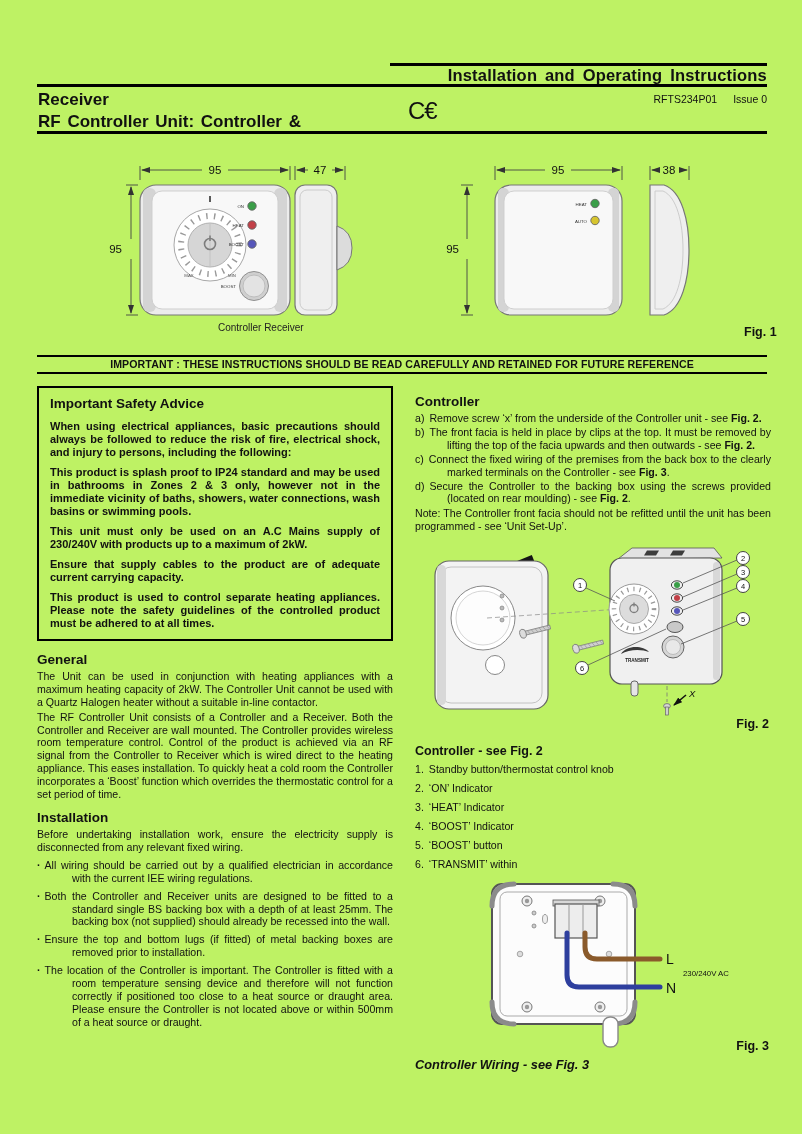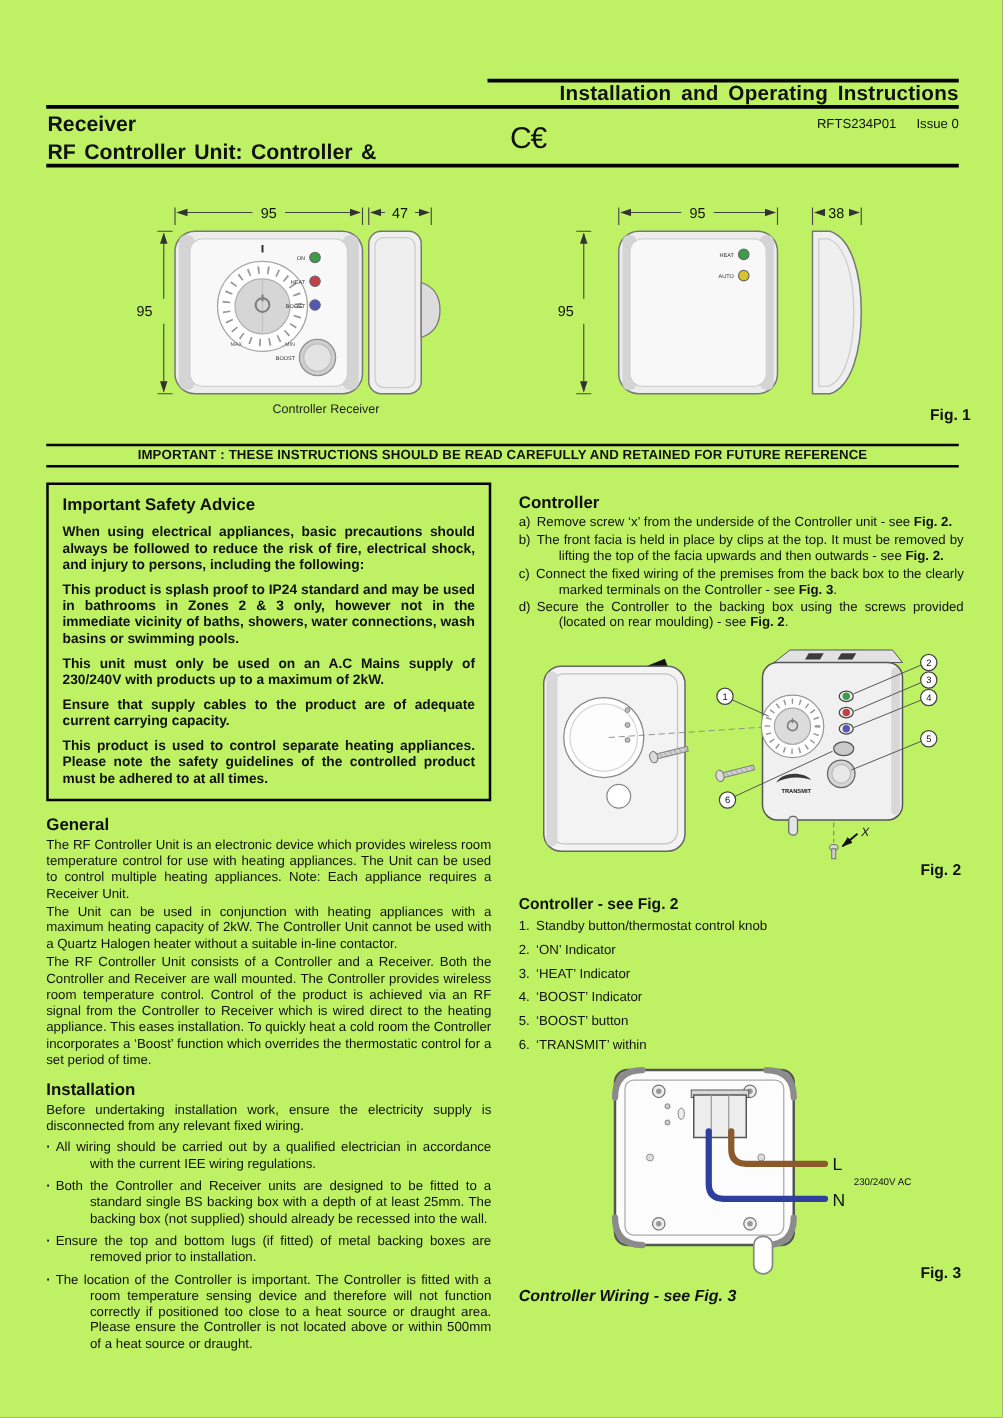--- a/index.html
+++ b/index.html
@@ -180,39 +180,39 @@
     <div class="safety-box">
       <div class="box-title">Important Safety Advice</div>
       <p>When using electrical appliances, basic precautions should always be followed to reduce the risk of fire, electrical shock, and injury to persons, including the following:</p>
       <p>This product is splash proof to IP24 standard and may be used in bathrooms in Zones 2 &amp; 3 only, however not in the immediate vicinity of baths, showers, water connections, wash basins or swimming pools.</p>
       <p>This unit must only be used on an A.C Mains supply of 230/240V with products up to a maximum of 2kW.</p>
       <p>Ensure that supply cables to the product are of adequate current carrying capacity.</p>
       <p>This product is used to control separate heating appliances. Please note the safety guidelines of the controlled product must be adhered to at all times.</p>
     </div>
 
     <h3 class="sec">General</h3>
-    <p class="body">The RF Controller Unit is an electronic device which provides wireless room temperature control for use with heating appliances. The Unit can be used to control multiple heating appliances. Note: Each appliance requires a Receiver Unit.</p>
     <p class="body">The Unit can be used in conjunction with heating appliances with a maximum heating capacity of 2kW. The Controller Unit cannot be used with a Quartz Halogen heater without a suitable in-line contactor.</p>
     <p class="body">The RF Controller Unit consists of a Controller and a Receiver. Both the Controller and Receiver are wall mounted. The Controller provides wireless room temperature control. Control of the product is achieved via an RF signal from the Controller to Receiver which is wired direct to the heating appliance. This eases installation. To quickly heat a cold room the Controller incorporates a ‘Boost’ function which overrides the thermostatic control for a set period of time.</p>
 
     <h3 class="sec" style="margin-top:9px;">Installation</h3>
     <p class="intro">Before undertaking installation work, ensure the electricity supply is disconnected from any relevant fixed wiring.</p>
     <p class="bullet">All wiring should be carried out by a qualified electrician in accordance with the current IEE wiring regulations.</p>
     <p class="bullet">Both the Controller and Receiver units are designed to be fitted to a standard single BS backing box with a depth of at least 25mm. The backing box (not supplied) should already be recessed into the wall.</p>
     <p class="bullet">Ensure the top and bottom lugs (if fitted) of metal backing boxes are removed prior to installation.</p>
     <p class="bullet">The location of the Controller is important. The Controller is fitted with a room temperature sensing device and therefore will not function correctly if positioned too close to a heat source or draught area. Please ensure the Controller is not located above or within 500mm of a heat source or draught.</p>
   </div>
 
   <div class="col col-right">
     <h3 class="sec" style="margin-top:11px;">Controller</h3>
 
     <p class="step"><span class="slabel">a)</span><span>Remove screw ‘x’ from the underside of the Controller unit - see </span><b>Fig. 2.</b><span></span></p>
     <p class="step"><span class="slabel">b)</span><span>The front facia is held in place by clips at the top. It must be removed by lifting the top of the facia upwards and then outwards - see </span><b>Fig. 2.</b><span></span></p>
     <p class="step"><span class="slabel">c)</span><span>Connect the fixed wiring of the premises from the back box to the clearly marked terminals on the Controller - see </span><b>Fig. 3</b><span>.</span></p>
     <p class="step"><span class="slabel">d)</span><span>Secure the Controller to the backing box using the screws provided (located on rear moulding) - see </span><b>Fig. 2</b><span>.</span></p>
+    <p class="note">Note: The Controller front facia should not be refitted until the unit has been programmed - see ‘Unit Set-Up’.</p>
 
     <div class="figwrap fig2wrap">
       <svg width="355" height="192" viewBox="0 0 355 192">
         <defs>
           <marker id="arr2" markerWidth="9" markerHeight="8" refX="8" refY="3" orient="auto" markerUnits="userSpaceOnUse">
             <path d="M0,0 L9,3 L0,6 Z" fill="#111"></path>
           </marker>
         </defs>
 
         <g transform="translate(118,17) rotate(-22)">

